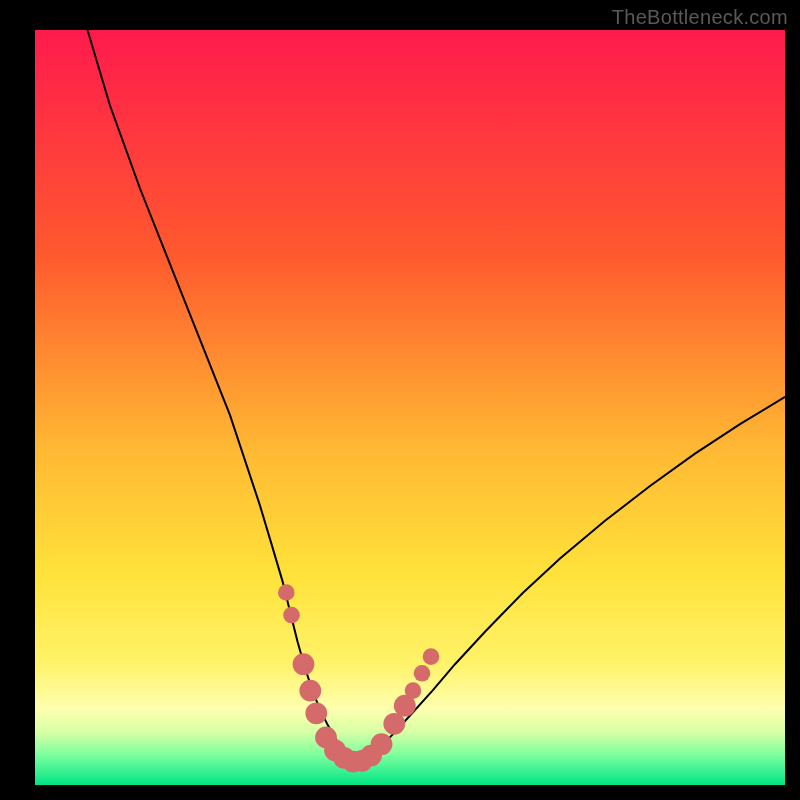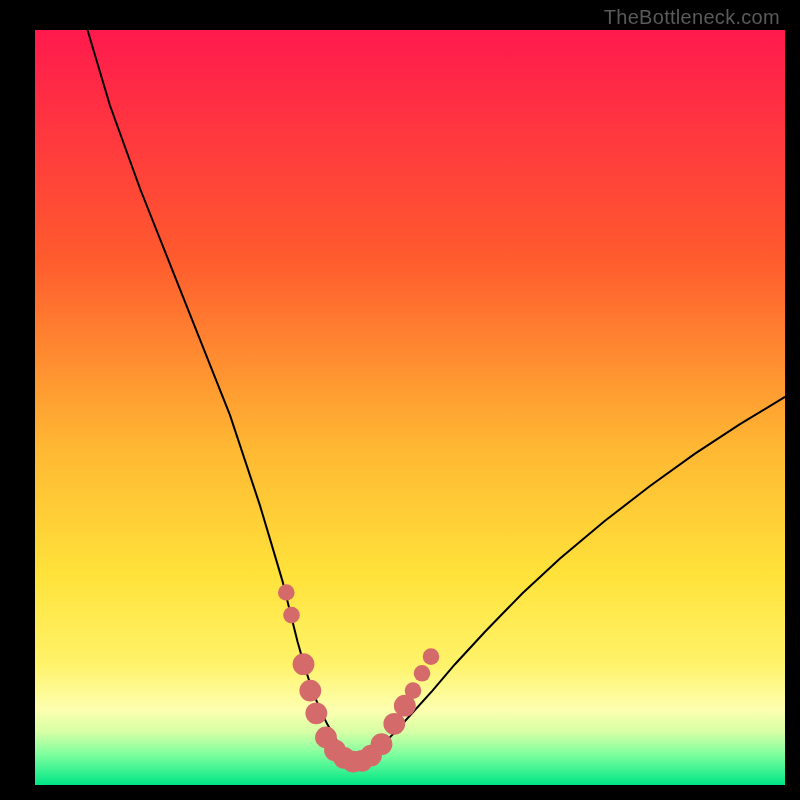--- a/index.html
+++ b/index.html
@@ -13,21 +13,21 @@
   }
   .stage {
     position: relative;
     width: 800px;
     height: 800px;
     background: #000;
   }
   .watermark {
     position: absolute;
     top: 6px;
-    right: 20px;
+    right: 12px;
     color: #5a5a5a;
     font-size: 20px;
     font-weight: 500;
     letter-spacing: 0.3px;
     z-index: 10;
   }
   svg.chart {
     position: absolute;
     inset: 0;
     width: 800px;

